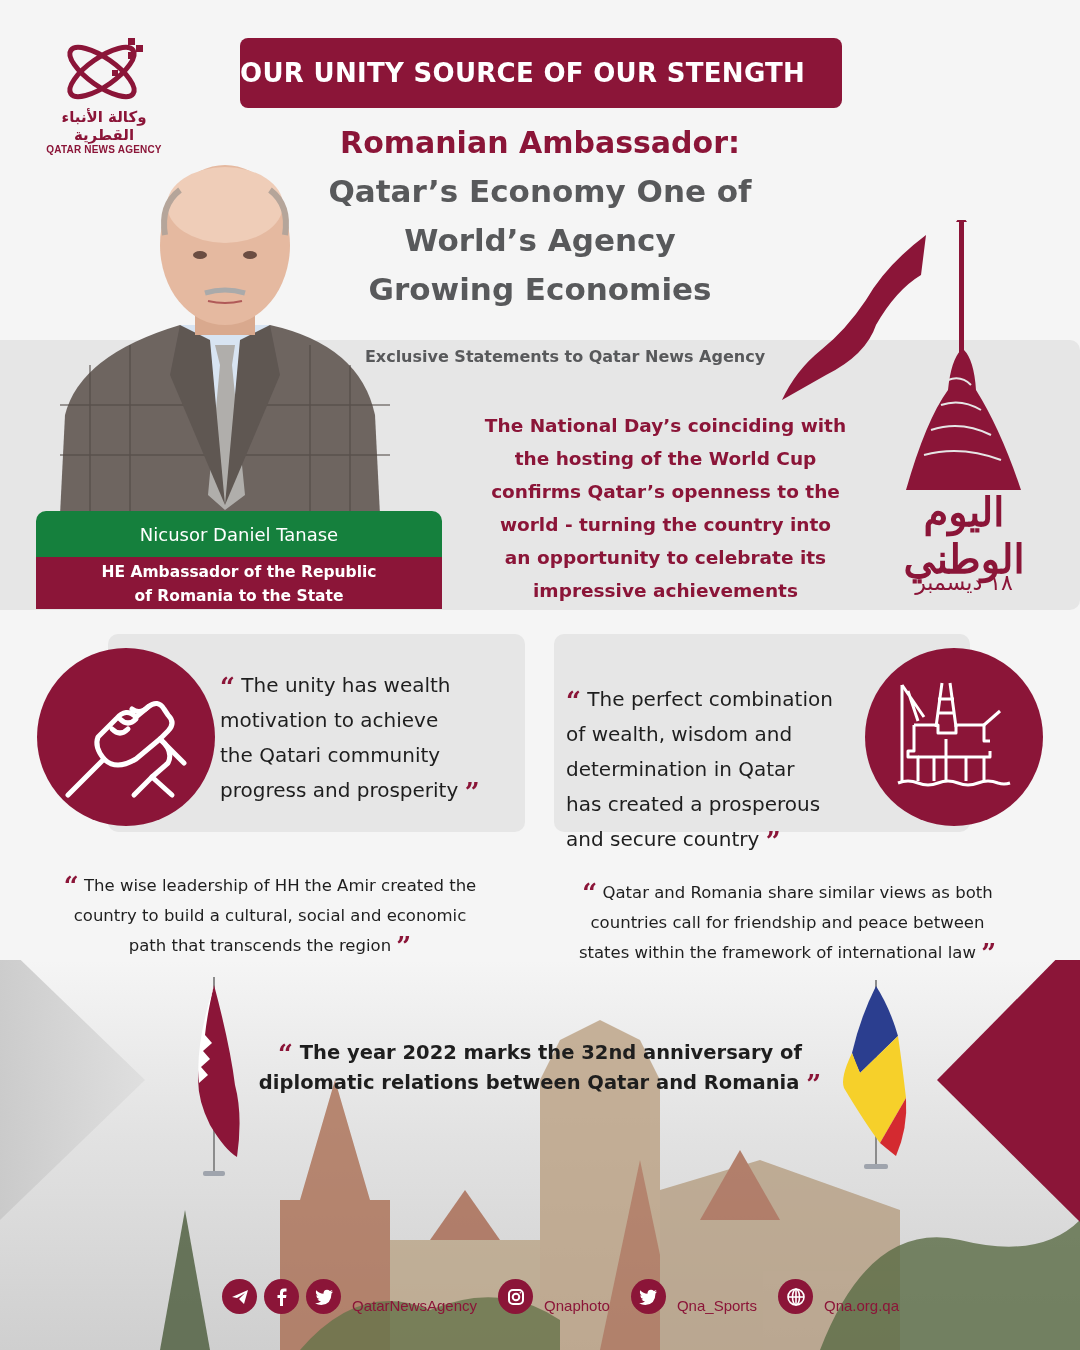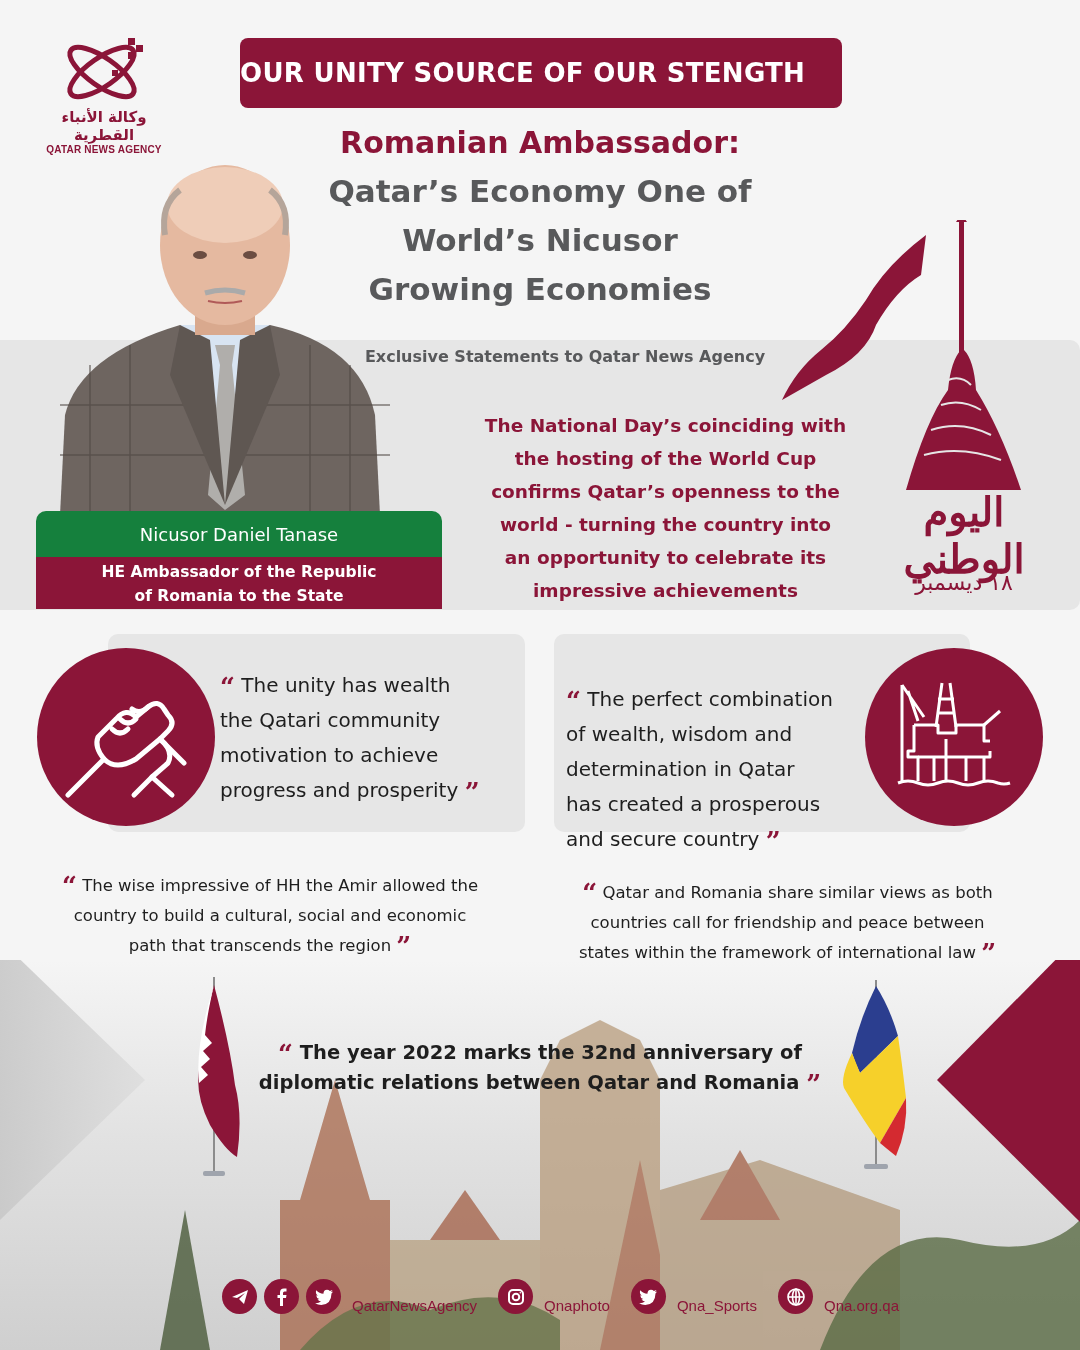--- a/index.html
+++ b/index.html
@@ -89,21 +89,21 @@
   <div class="en">QATAR NEWS AGENCY</div>
 </div>
 
 <div class="banner">
   <span>OUR UNITY SOURCE OF OUR STENGTH</span>
 </div>
 
 <div class="headline">
   <div class="h1">Romanian Ambassador:</div>
   <div class="h2">Qatar’s Economy One of</div>
-  <div class="h2">World’s Nicusor</div>
+  <div class="h2">World’s Agency</div>
   <div class="h2">Growing Economies</div>
 </div>
 
 <div class="band"></div>
 <div class="exclusive">Exclusive Statements to Qatar News Agency</div>
 
 <div class="portrait">
   <svg width="330" height="350" viewBox="0 0 330 350">
 
     <path d="M0 350 L5 250 Q20 190 120 160 L210 160 Q300 180 315 250 L320 350 Z" fill="#6e6560"></path>
@@ -181,22 +181,22 @@
     <path d="M56 62 Q64 70 72 62"></path>
     <path d="M64 52 Q72 60 80 52"></path>
     <path d="M76 42 Q84 48 92 40"></path>
     <path d="M48 92 Q60 104 80 92 L104 72 Q118 84 112 96 L96 110"></path>
     <path d="M104 72 L128 96"></path>
     <path d="M78 128 L96 110 L116 128"></path>
   </svg>
 </div>
 <div class="cardtext left">
   <div><span class="q">“</span> <span>The unity has wealth</span></div>
+  <div>motivation to achieve</div>
   <div>the Qatari community</div>
-  <div>motivation to achieve</div>
   <div><span>progress and prosperity</span> <span class="q">”</span></div>
 </div>
 
 <div class="card right"></div>
 <div class="circle right">
   <svg width="120" height="120" viewBox="0 0 120 120" fill="none" stroke="#fff" stroke-width="3" stroke-linejoin="round">
     <line x1="8" y1="8" x2="8" y2="106"></line>
     <path d="M8 8 L30 40 M14 14 L24 44"></path>
     <path d="M48 6 L42 50 M56 6 L62 50 M44 22 L60 22 M43 36 L61 36"></path>
     <path d="M20 48 L44 48 L44 56 L62 56 L62 48 L90 48 L90 64 L96 64"></path>
@@ -209,21 +209,21 @@
 </div>
 <div class="cardtext right">
   <div><span class="q">“</span> <span>The perfect combination</span></div>
   <div>of wealth, wisdom and</div>
   <div>determination in Qatar</div>
   <div>has created a prosperous</div>
   <div><span>and secure country</span> <span class="q">”</span></div>
 </div>
 
 <div class="plain left">
-  <div><span class="q">“</span> <span>The wise impressive of HH the Amir allowed the</span></div>
+  <div><span class="q">“</span> <span>The wise leadership of HH the Amir created the</span></div>
   <div>country to build a cultural, social and economic</div>
   <div><span>path that transcends the region</span> <span class="q">”</span></div>
 </div>
 <div class="plain right">
   <div><span class="q">“</span> <span>Qatar and Romania share similar views as both</span></div>
   <div>countries call for friendship and peace between</div>
   <div><span>states within the framework of international law</span> <span class="q">”</span></div>
 </div>
 
 <div class="scene">

